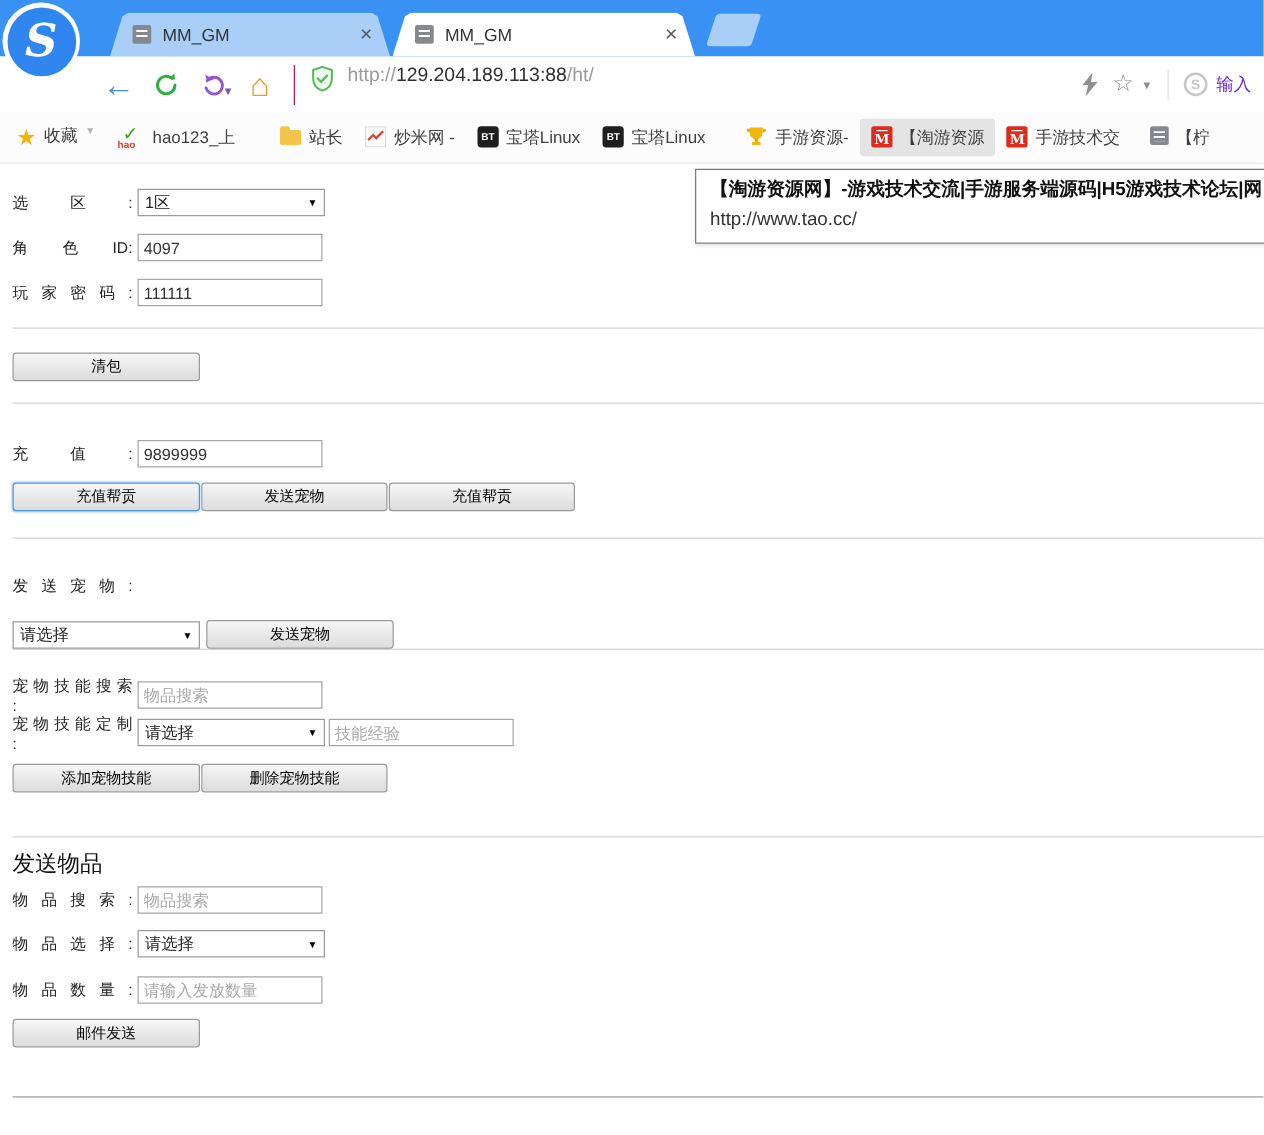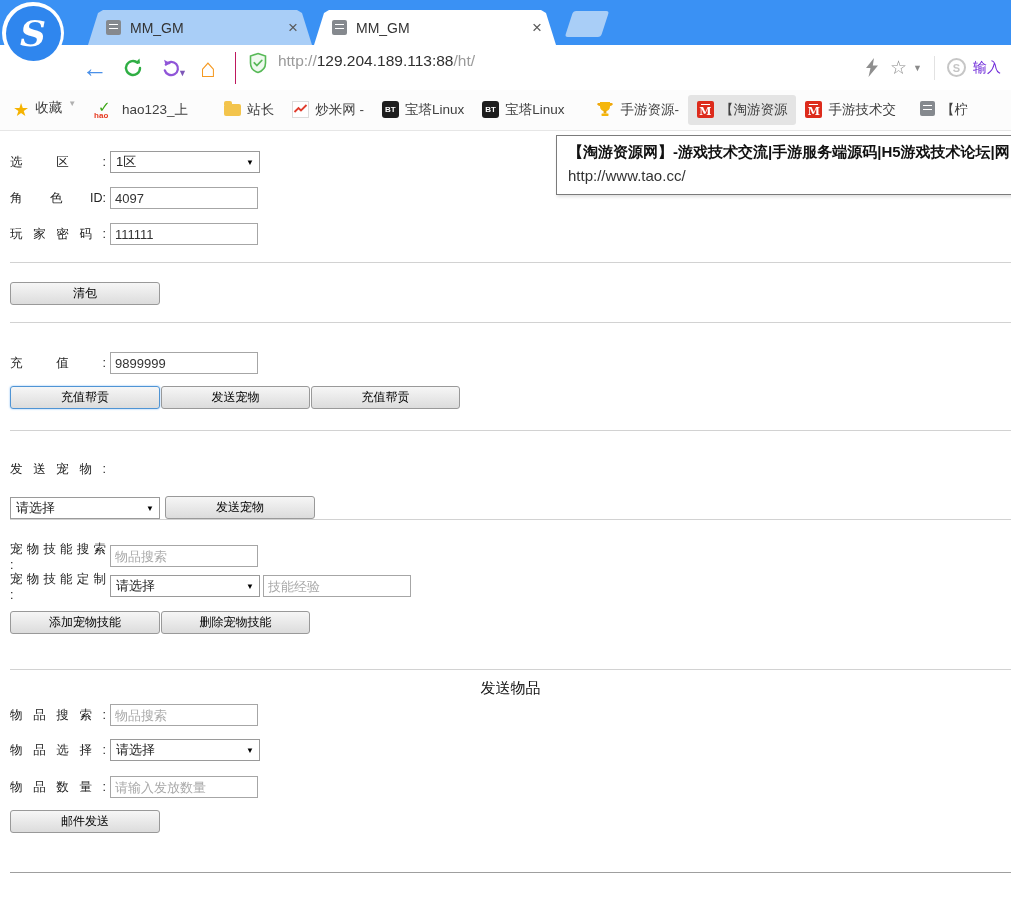--- a/index.html
+++ b/index.html
@@ -100,21 +100,21 @@
          font-size:13px; color:#333; font-family:inherit; }
   .inp::placeholder { color:#a9a9a9; }
   .sel { position:relative; width:150px; height:22px; border:1px solid #9a9a9a; background:#fff;
          display:flex; align-items:center; padding:0 18px 0 5px; font-size:13px; color:#222; flex:none; }
   .sel::after { content:"▼"; position:absolute; right:5px; top:6px; font-size:8px; color:#000; }
   .btn { width:150px; height:23px; background:linear-gradient(#f6f6f6,#dcdcdc); border:1px solid #999;
          border-radius:3px; font-size:12px; color:#000; font-family:inherit; }
   .btn.focused { border:1px solid #4f94d4; box-shadow:0 0 2px #7ab8f5; }
   .hrr { border:none; border-top:1px solid #d2d2d2; margin:0; }
   .hr-dark { border-top:1px solid #9f9f9f; }
-  .page-heading { font-size:15px; color:#111;text-align:center; }
+  .page-heading { font-size:18px; color:#111; }
   .watermark { position:absolute; left:502px; top:341px; font-size:37px; color:#f23d3d;
                letter-spacing:1px; white-space:nowrap; z-index:2; }
 </style>
 </head>
 <body>
 
 <div class="topbar">
   <div class="logo">
       <div class="logo-inner"></div>
     </div>

